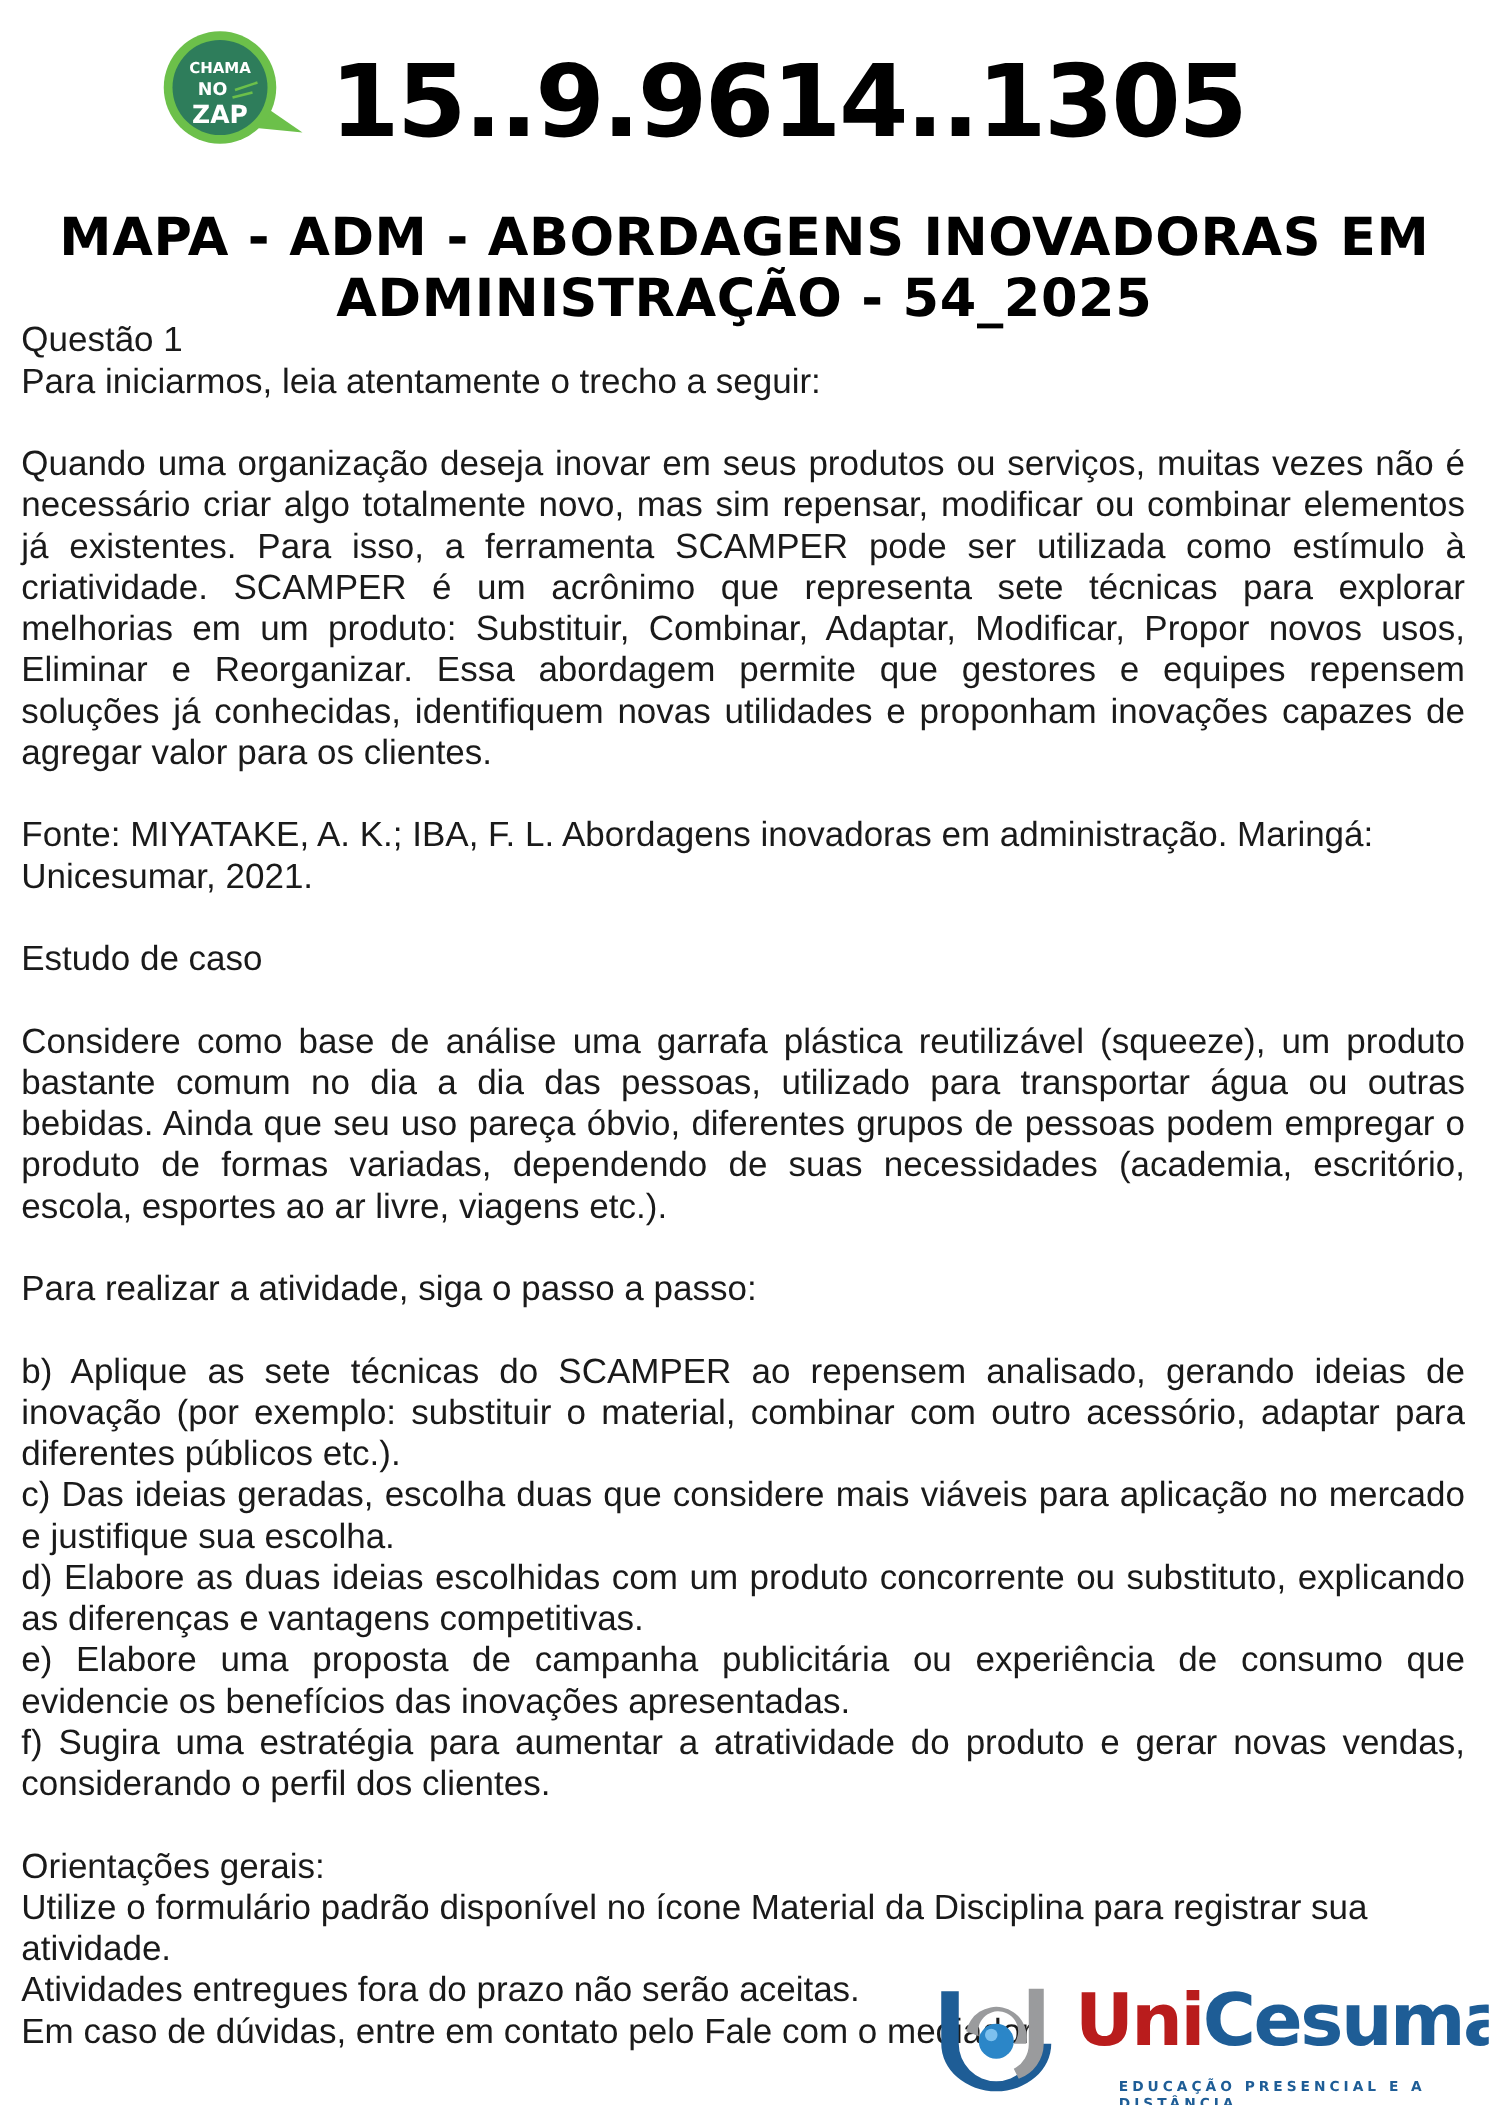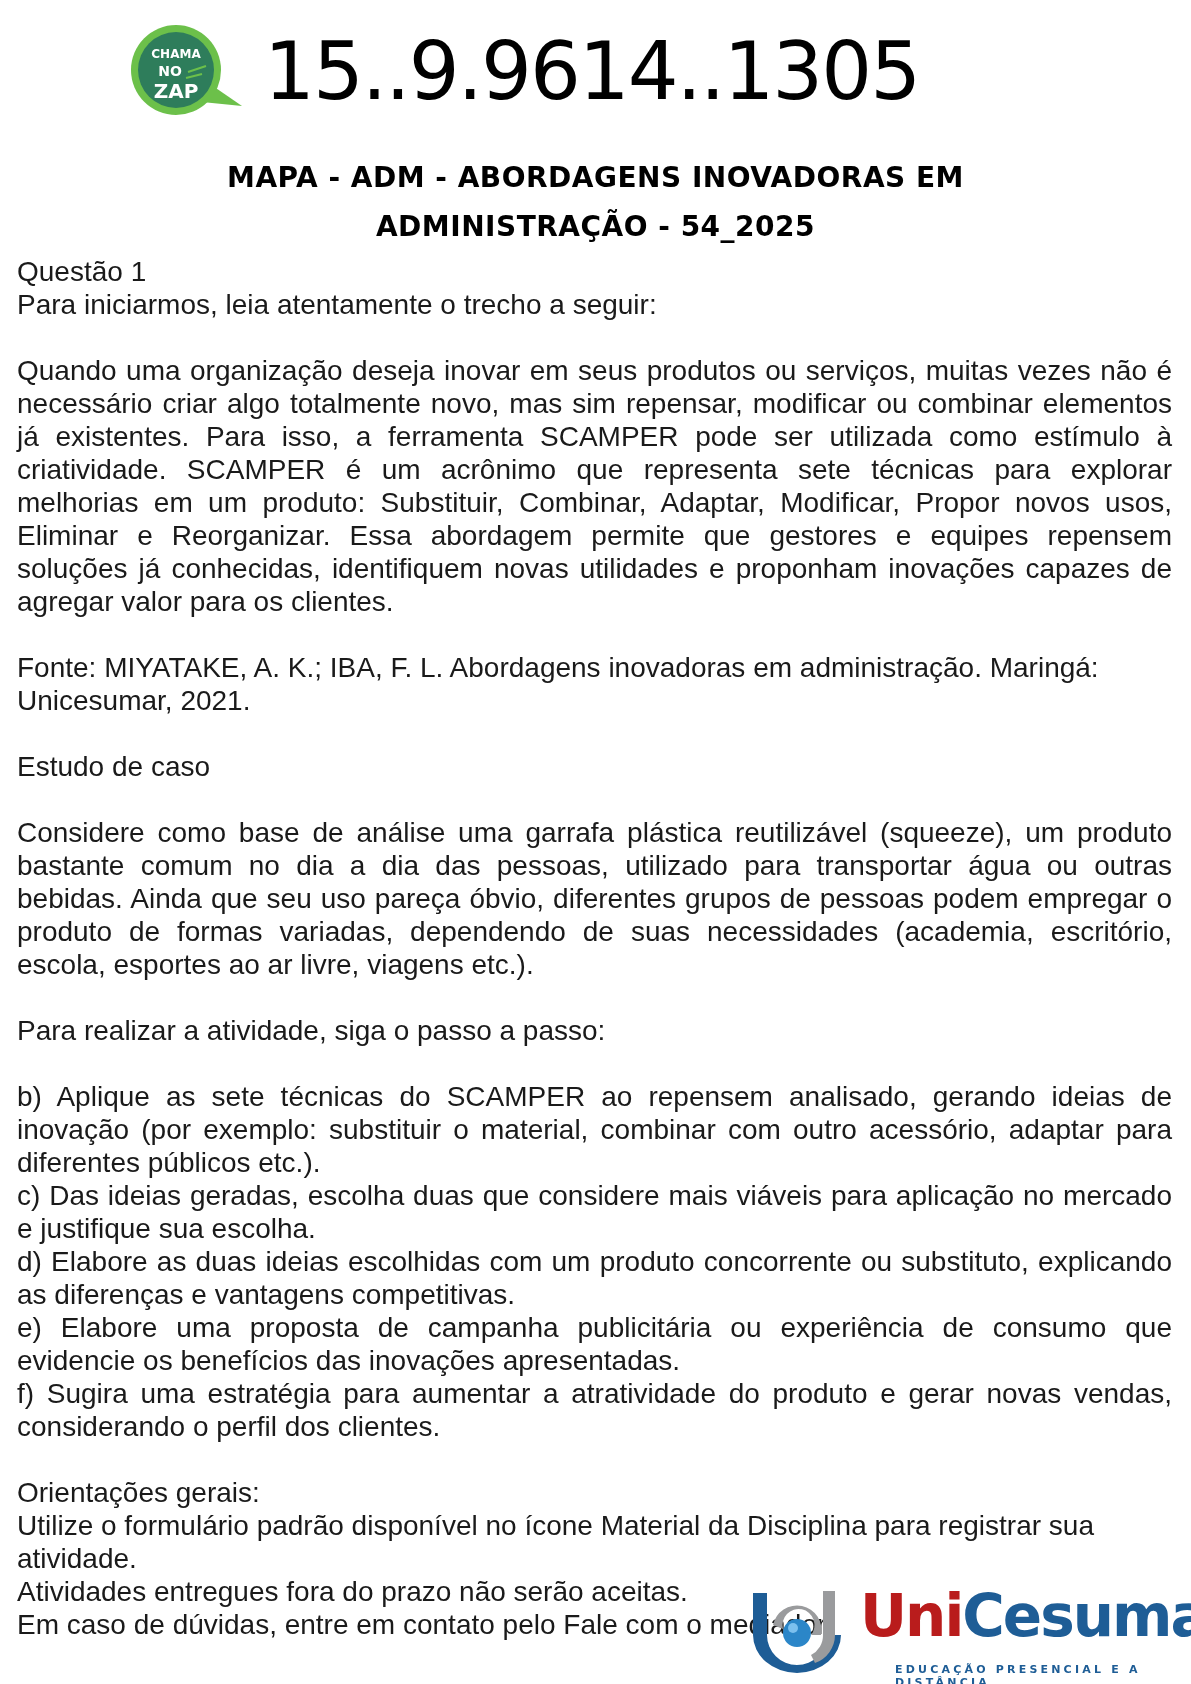--- a/index.html
+++ b/index.html
@@ -14,45 +14,45 @@
       overflow: hidden;
       font-family: "Liberation Sans", sans-serif;
       color: #000000;
     }
     .header {
       position: absolute;
       left: 130px;
       top: 22px;
       height: 100px;
       display: flex;
-      align-items: center;
+      align-items: flex-end;
     }
     .zap-logo {
       width: 118px;
       height: 100px;
       position: relative;
     }
     .phone {
       font-family: "DejaVu Sans", sans-serif;
-      font-weight: normal;
+      font-weight: bold;
       font-size: 80px;
       letter-spacing: -2px;
       margin-left: 16px;
       line-height: 1;
       color: #000;
     }
     .title {
       position: absolute;
       left: 0;
       width: 1191px;
-      top: 153px;
+      top: 165px;
       text-align: center;
       font-family: "DejaVu Sans", sans-serif;
       font-weight: bold;
-      font-size: 28px;
+      font-size: 42px;
       line-height: 49px;
       letter-spacing: 0.5px;
     }
     .content {
       position: absolute;
       left: 17px;
       top: 255px;
       width: 1155px;
       font-size: 28px;
       line-height: 33px;

